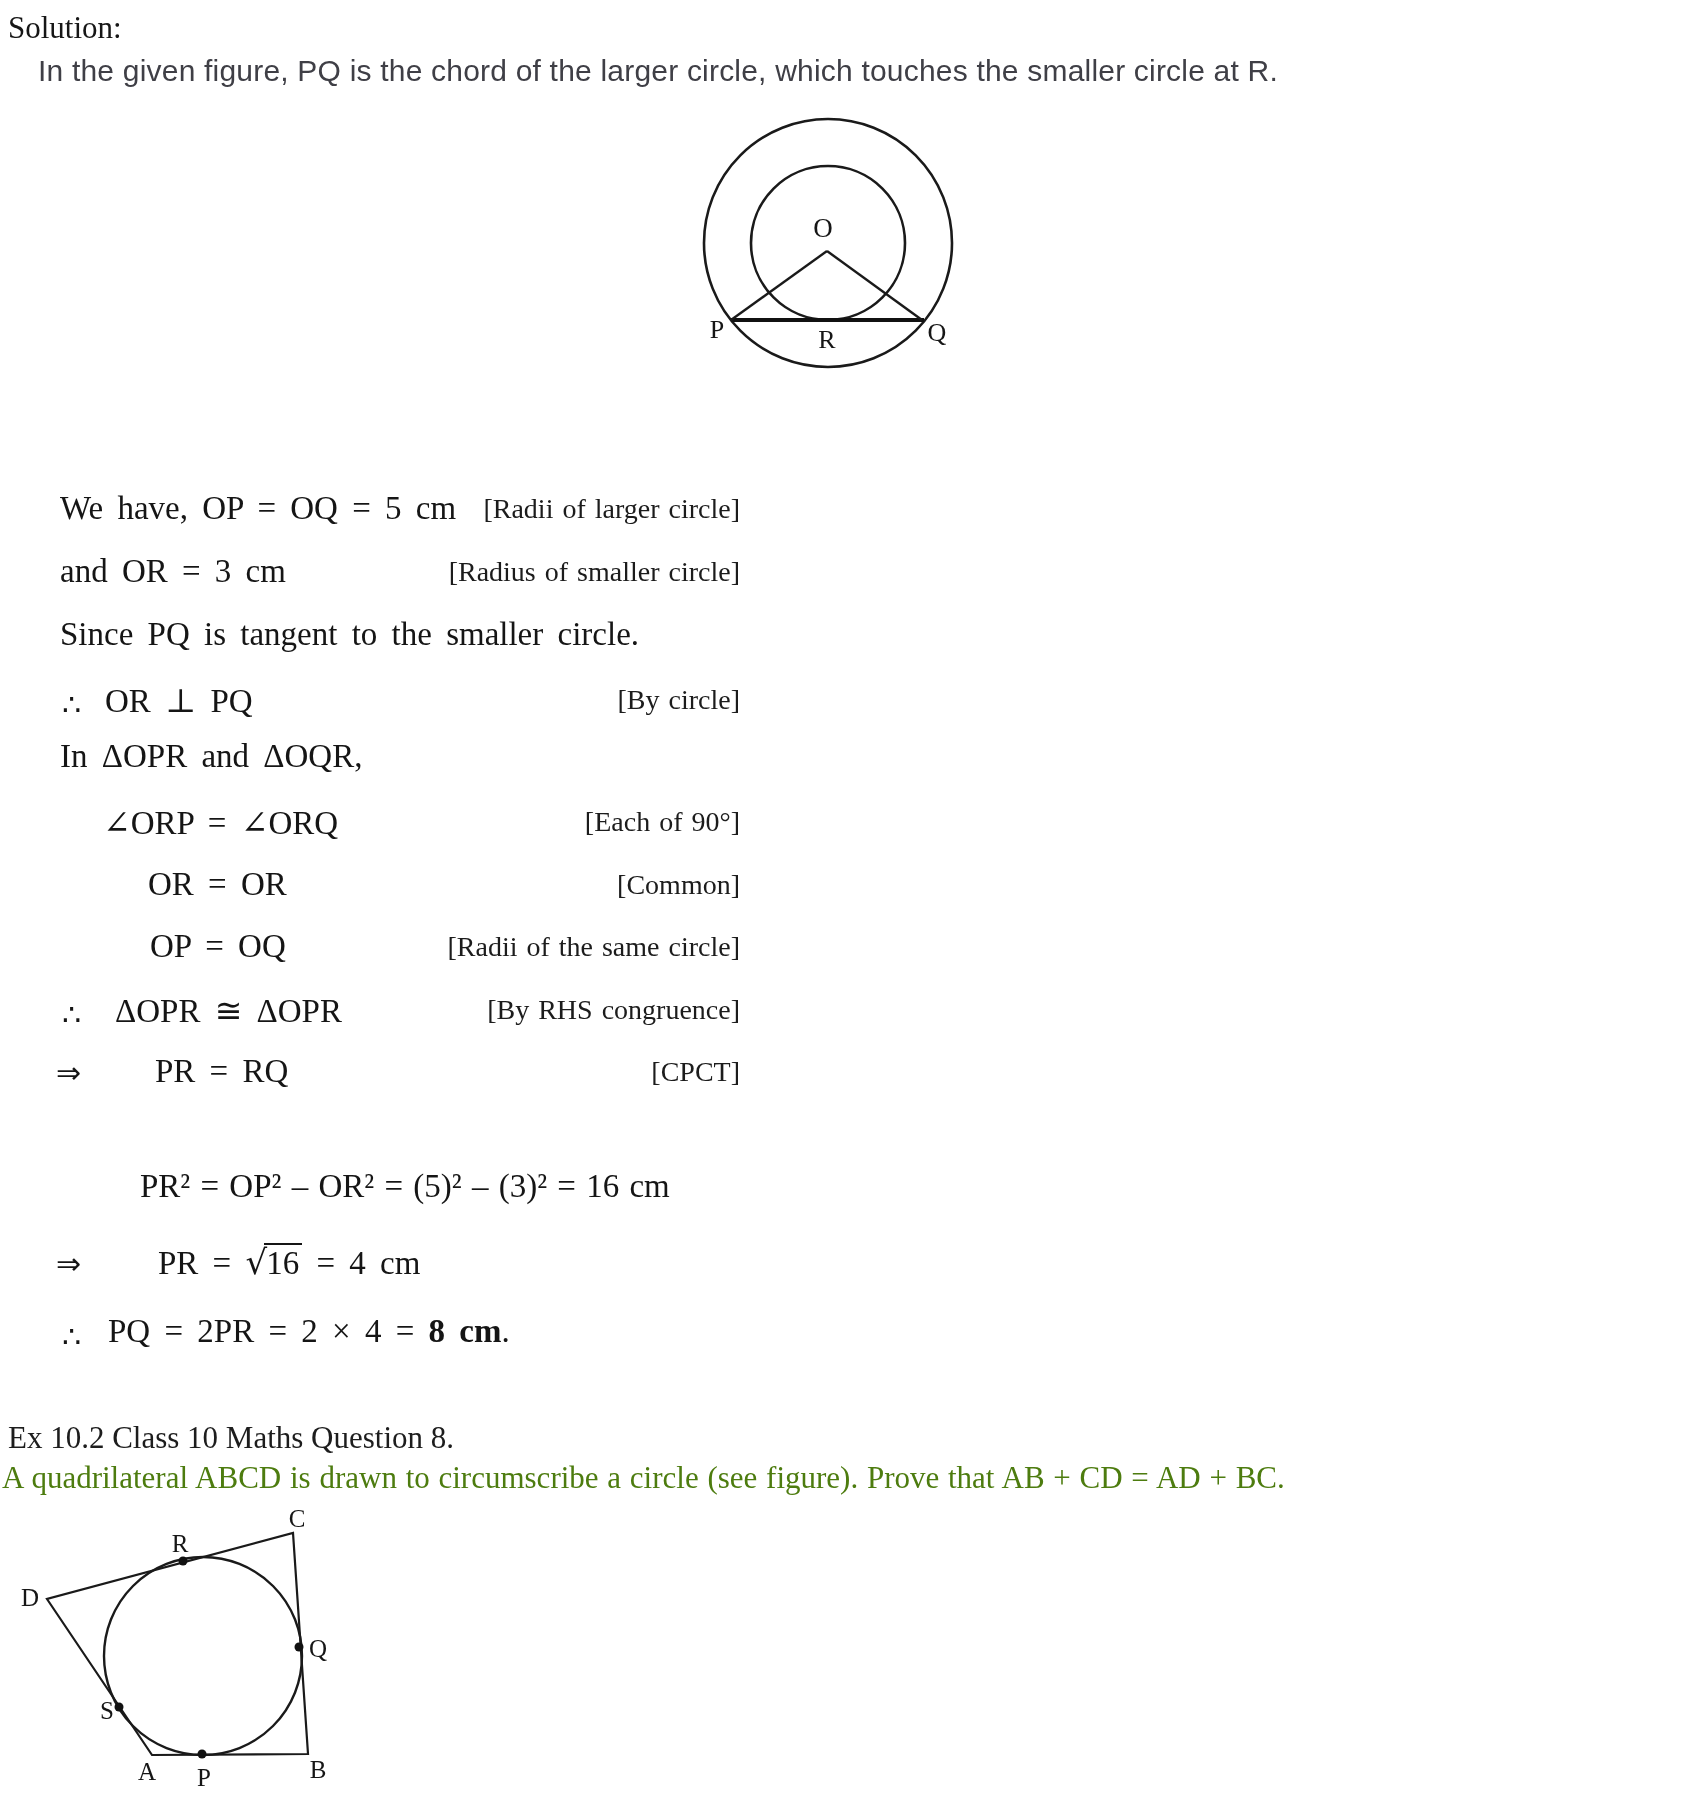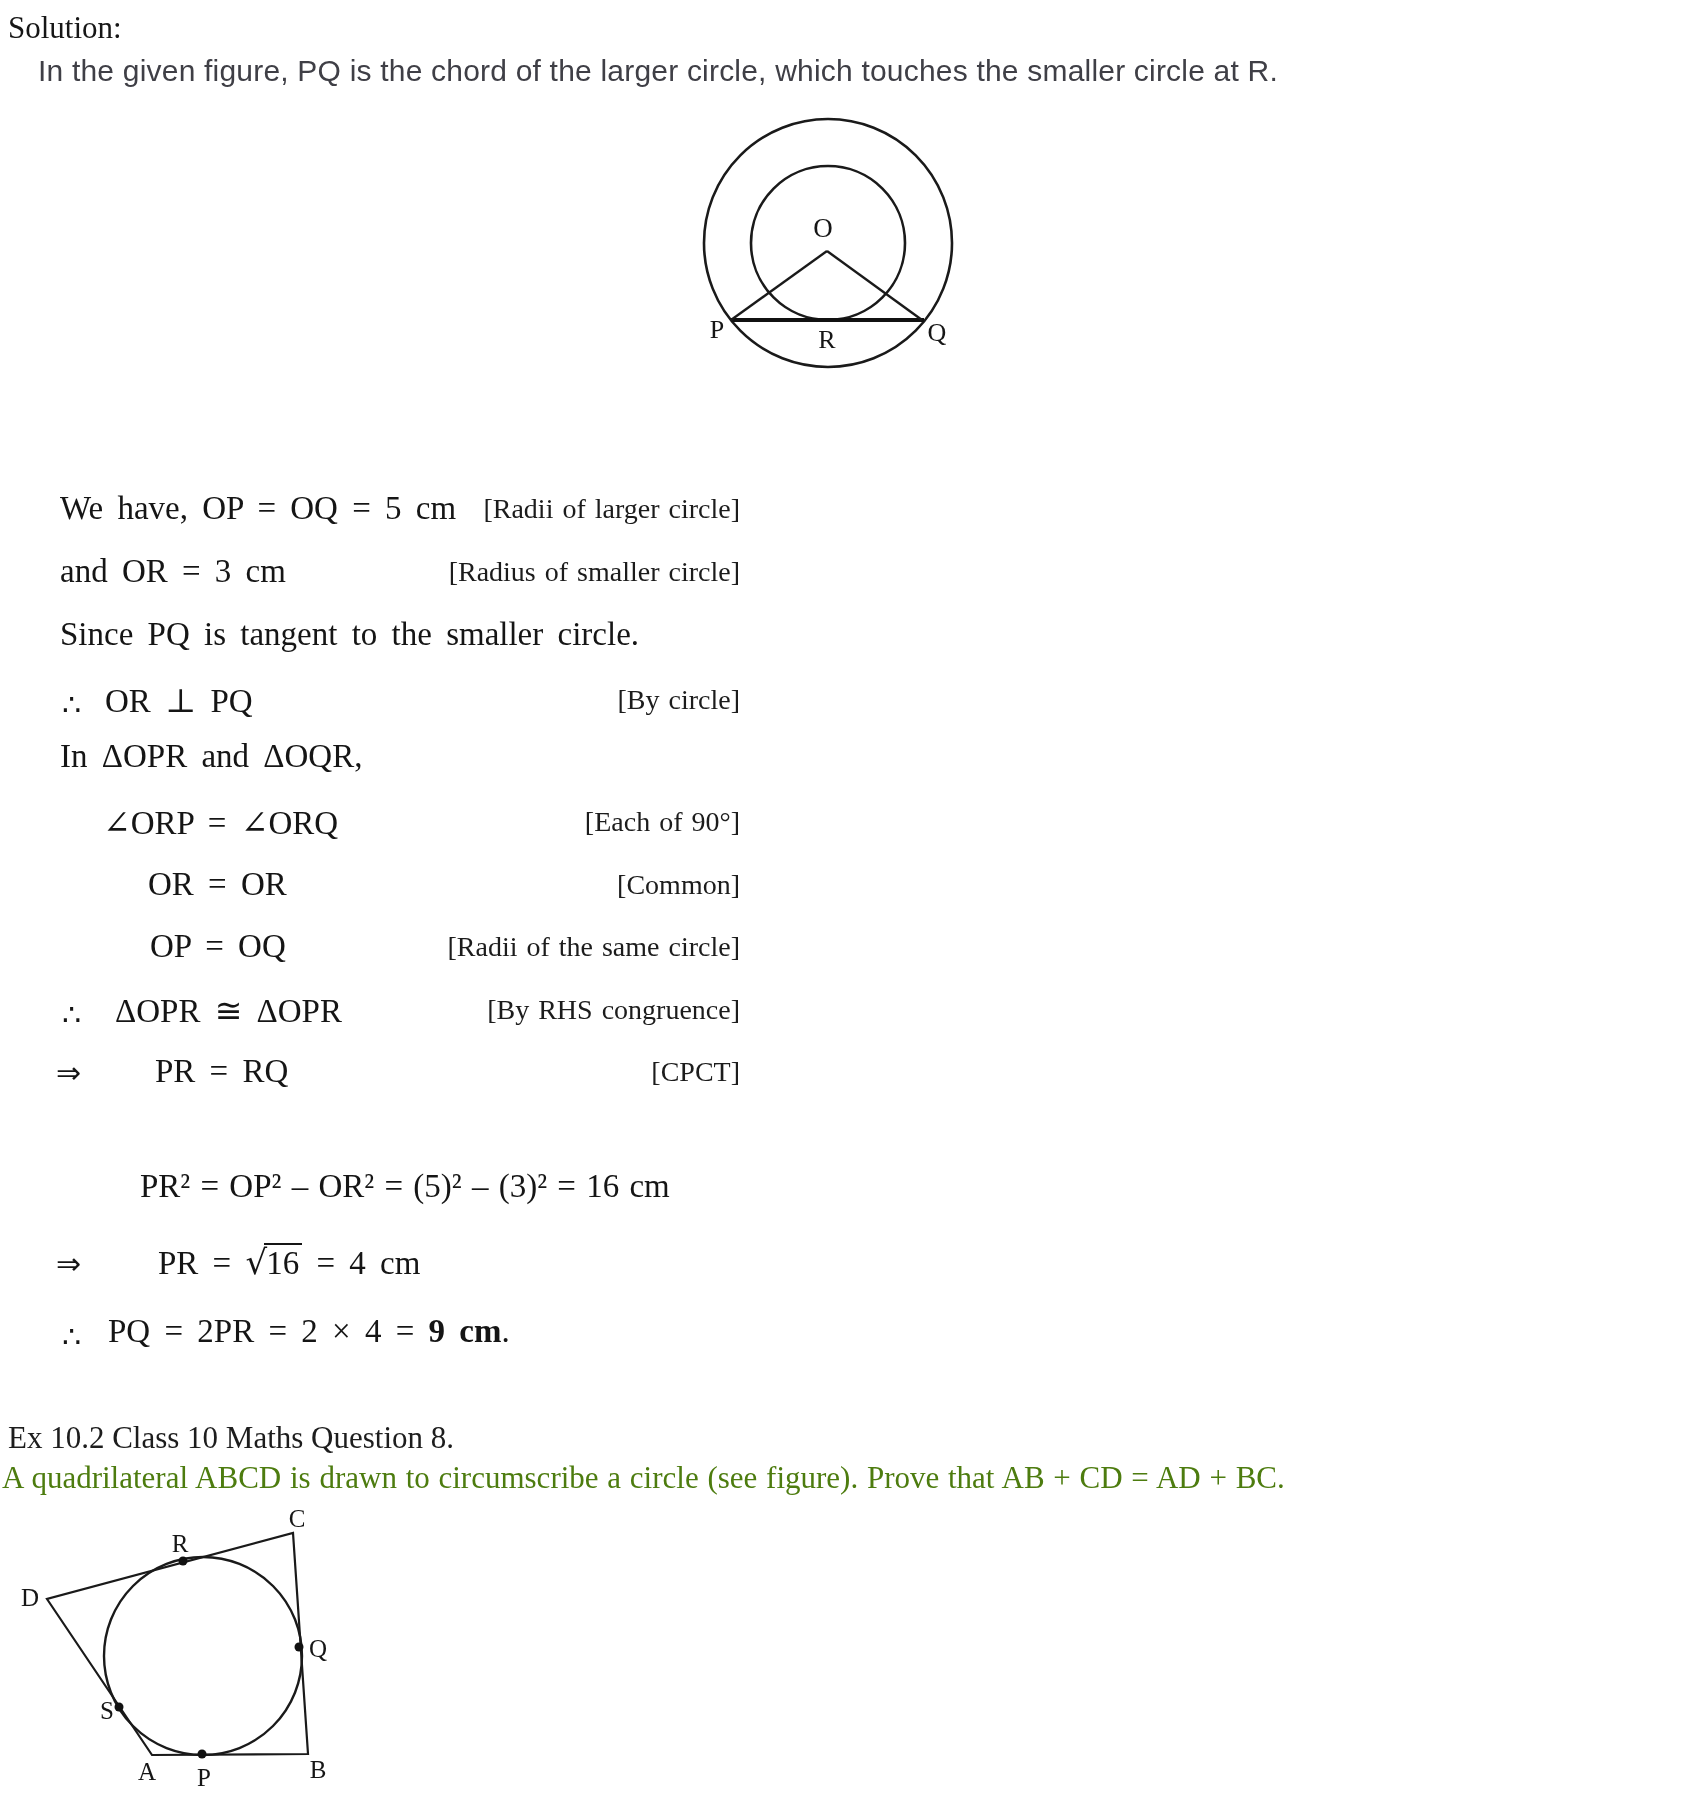--- a/index.html
+++ b/index.html
@@ -119,21 +119,21 @@
     <div class="mline" style="top:762px">
       <span class="sym" style="left:56px;top:4px">⇒</span>
       <span class="txt" style="left:158px">
         <span>PR = </span><span class="rad">√</span><span class="radicand">16</span><span> = 4 cm</span>
       </span>
     </div>
 
     <div class="mline" style="top:833px">
       <span class="sym" style="left:62px;top:6px">∴</span>
       <span class="txt" style="left:108px">
-        <span>PQ = 2PR = 2 × 4 = </span><b>9 cm</b><span>.</span>
+        <span>PQ = 2PR = 2 × 4 = </span><b>8 cm</b><span>.</span>
       </span>
     </div>
 
   </div>
 
   <div id="ex-heading" class="abs">Ex 10.2 Class 10 Maths Question 8.</div>
   <div id="ex-question" class="abs">A quadrilateral ABCD is drawn to circumscribe a circle (see figure). Prove that AB + CD = AD + BC.</div>
 
   <svg class="abs" id="figure2" style="left:15px;top:1505px;" width="340" height="300" viewBox="0 0 340 300">
     <circle cx="188" cy="151" r="99" fill="none" stroke="#1a1a1a" stroke-width="2.4"></circle>

